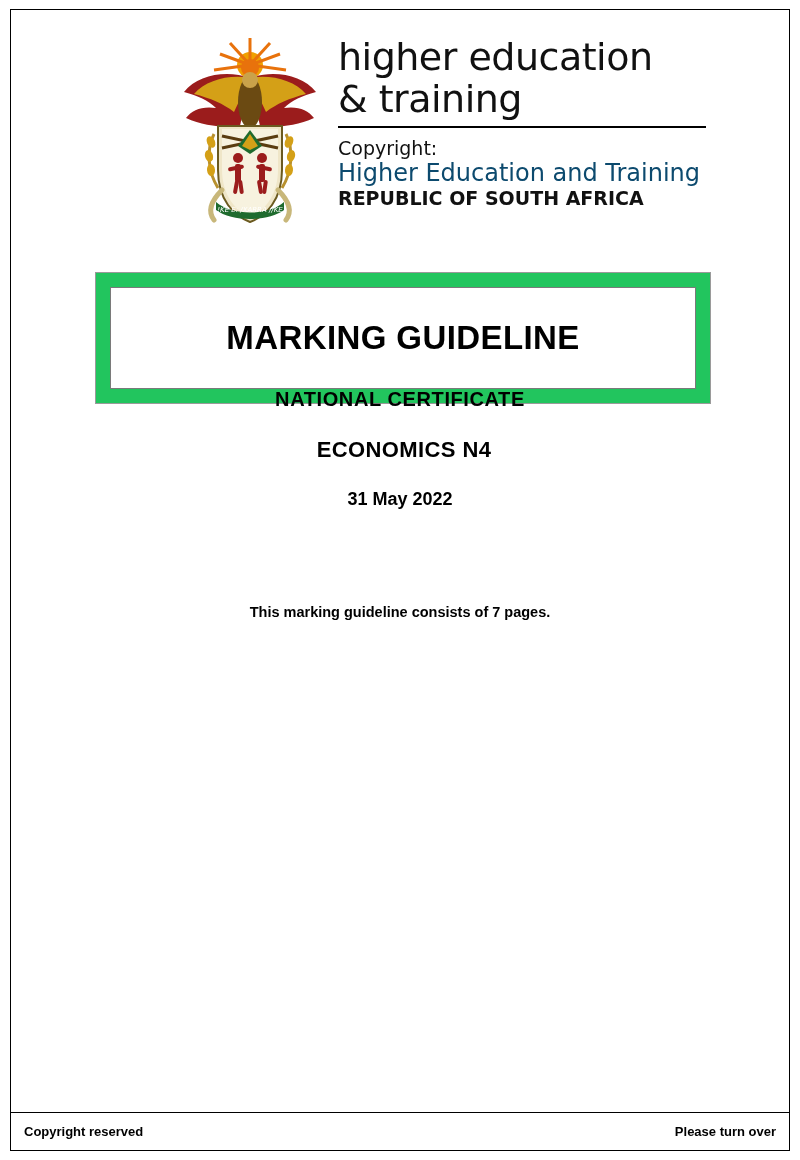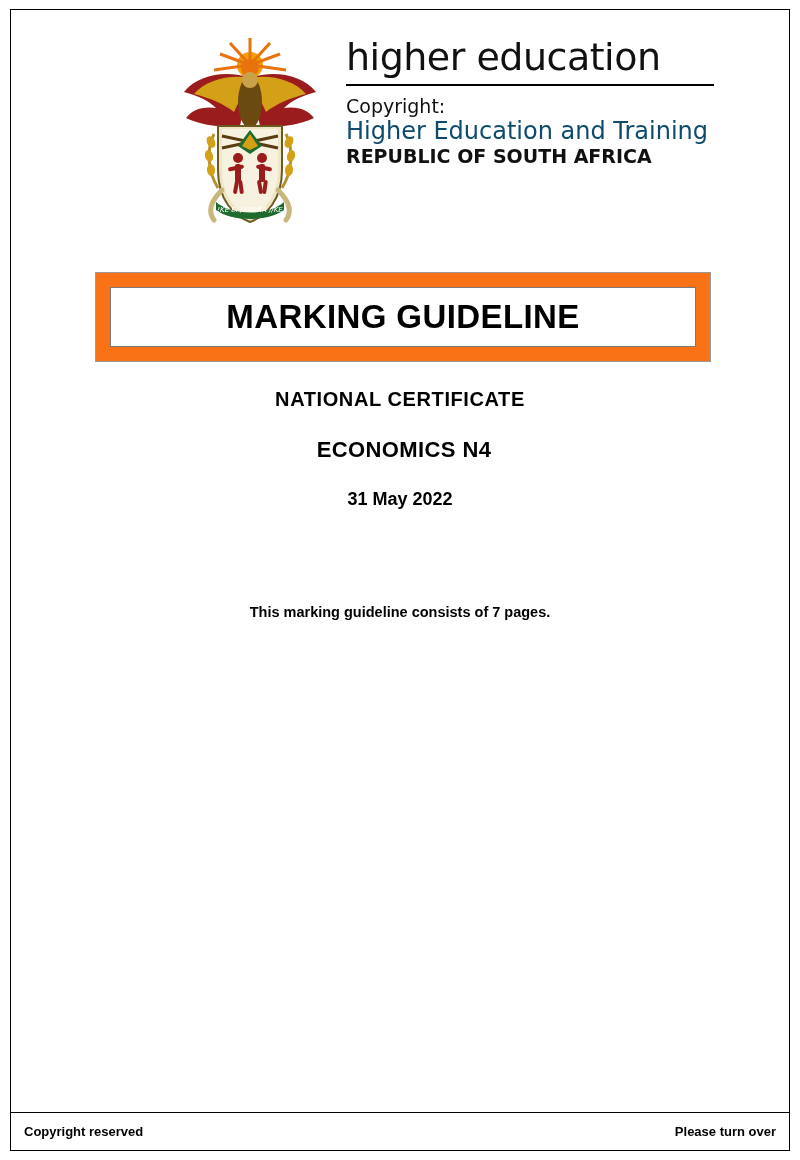--- a/index.html
+++ b/index.html
@@ -42,21 +42,21 @@
     align-items: flex-start;
   }
   .crest {
     width: 160px;
     height: 195px;
     position: relative;
     flex: 0 0 auto;
     font-style: italic;
   }
   .dept-text {
-    margin-left: 16px;
+    margin-left: 8px;
     padding-top: 6px;
     flex: 1 1 auto;
   }
   .dept-title {
     font-family: "DejaVu Sans", sans-serif;
     font-size: 38px;
     line-height: 42px;
     font-weight: 400;
     letter-spacing: -0.5px;
     color: #111;
@@ -85,22 +85,22 @@
     font-weight: bold;
     color: #111;
   }
 
   
   .title-plate {
     position: absolute;
     left: 95px;
     top: 272px;
     width: 616px;
-    height: 90px;
-    background: #f97316;
+    height: 132px;
+    background: #22c55e;
     border: 1px solid #9a9a9a;
     box-sizing: border-box;
     text-decoration: underline;
   }
   .title-plate .bevel {
     position: absolute;
     left: 14px;
     top: 14px;
     right: 14px;
     bottom: 14px;
@@ -245,20 +245,21 @@
         <path d="M52 160 C40 172 38 182 44 190" stroke="#c8b77a" stroke-width="5" fill="none" stroke-linecap="round"></path>
         <path d="M108 160 C120 172 122 182 116 190" stroke="#c8b77a" stroke-width="5" fill="none" stroke-linecap="round"></path>
 
         <path d="M46 172 C62 186 98 186 114 172 L114 180 C98 192 62 192 46 180 Z" fill="#1f6b2e"></path>
         <text x="80" y="182" font-size="7" font-family="DejaVu Sans, sans-serif" fill="#ffffff" text-anchor="middle">!KE E: /XARRA //KE</text>
       </svg>
     </div>
 
     <div class="dept-text">
       <div class="dept-title">higher education</div>
+      <div class="dept-title">&amp; training</div>
       <div class="dept-rule"></div>
       <div class="dept-sub1">Copyright:</div>
       <div class="dept-sub2">Higher Education and Training</div>
       <div class="dept-sub3">REPUBLIC OF SOUTH AFRICA</div>
     </div>
   </div>
 
   <div class="title-plate">
     <div class="bevel">
       <span>MARKING GUIDELINE</span>

